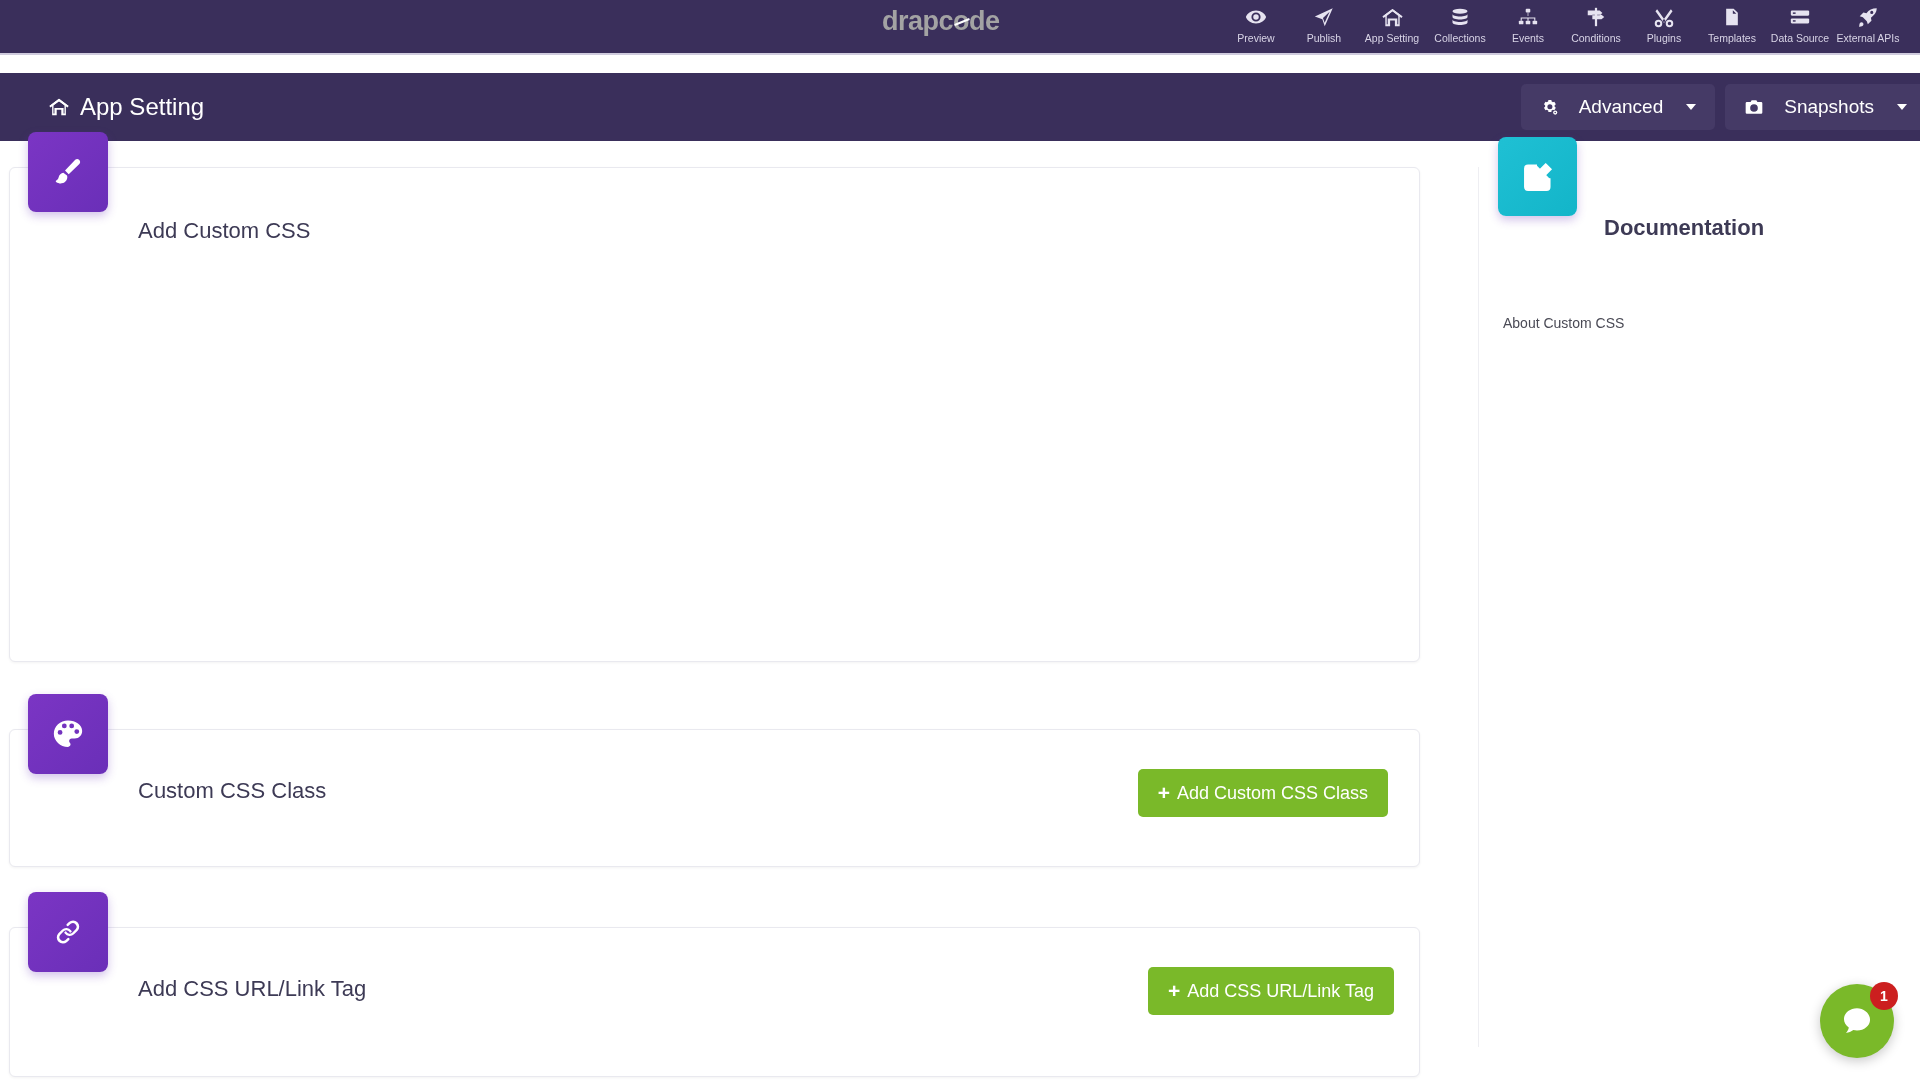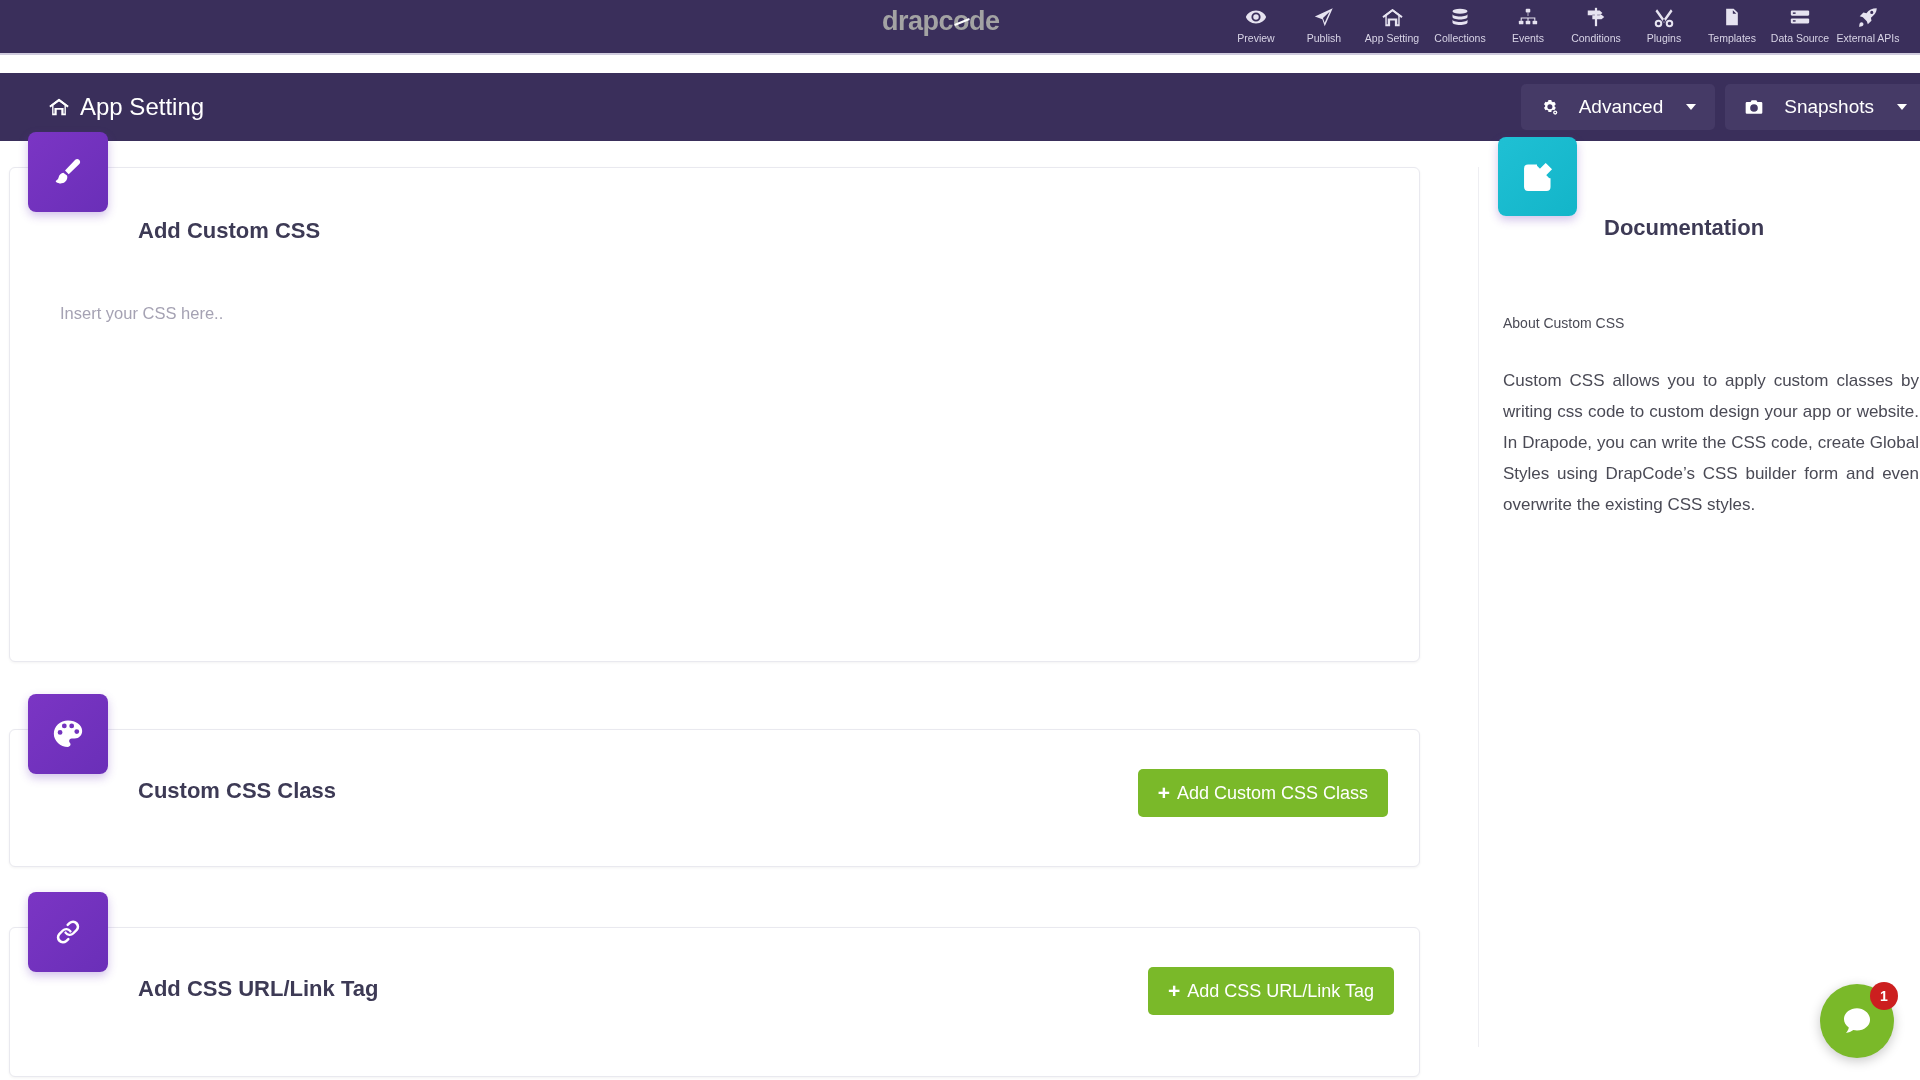--- a/index.html
+++ b/index.html
@@ -169,21 +169,21 @@
     align-items: center;
     justify-content: center;
     box-shadow: 0 4px 10px rgba(106,56,186,0.30);
   }
   .badge-icon.purple { background: linear-gradient(135deg,#7b35c4 0%, #6a2fb8 100%); }
   .badge-icon.cyan   { background: linear-gradient(135deg,#1fc0d4 0%, #13b5c9 100%); }
   .badge-icon svg { fill: #ffffff; display:block; }
 
   .card-title {
     font-size: 22px;
-    font-weight: 700;
+    font-weight: 400;
     color: #3d3a55;
     font-family: "Liberation Sans", sans-serif;
   }
 
   
   .card-css { height: 495px; }
   .card-css .card-title { position:absolute; left: 128px; top: 50px; }
   .css-textarea {
     position: absolute;
     left: 50px;
@@ -504,21 +504,20 @@
   <div class="left-col">
 
     <div class="card card-css">
       <div class="badge-icon purple">
         <svg width="34" height="34" viewBox="0 0 24 24">
             <path d="M19.8 3.3c-.8-.8-2-.7-2.7.1L9.9 11l2.6 2.6 7.5-7.3c.8-.7.8-2 -.2-3zM8.7 12.6c-1.6.3-2.9 1.5-3.3 3.1-.3 1.2-.9 1.9-1.7 2.3-.4.2-.5.8-.1 1 1.2.8 2.7 1.2 4.1 1 2.1-.3 3.7-2 3.8-4.1.03-.5-.04-1-.2-1.4l-2.6-1.9z"></path>
           </svg>
       </div>
       <div class="card-title">Add Custom CSS</div>
 
-      <textarea class="css-textarea" placeholder="Insert your CSS here.." style=""></textarea>
 
       <div class="css-divider"></div>
 
       <div class="add-btn-wrap">
         <button class="green-btn">
           <span class="plus">+</span>
           <span>Add</span>
         </button>
       </div>
     </div>
@@ -554,21 +553,20 @@
 
   <div class="doc-panel">
     <div class="badge-icon cyan">
       <svg width="34" height="34" viewBox="0 0 24 24" fill="none" stroke="#ffffff" stroke-width="1.7">
           <path d="M20 12.8V19a2 2 0 01-2 2H5a2 2 0 01-2-2V6a2 2 0 012-2h6.3"></path>
           <path d="M17.4 3.3l3.3 3.3-8.6 8.6-4 .7.7-4 8.6-8.6z"></path>
         </svg>
     </div>
     <div class="doc-title">Documentation</div>
     <div class="doc-sub">About Custom CSS</div>
-    <div class="doc-body">Custom CSS allows you to apply custom classes by writing css code to custom design your app or website. In Drapode, you can write the CSS code, create Global Styles using DrapCode’s CSS builder form and even overwrite the existing CSS styles.</div>
   </div>
 
   <div class="chat-widget">
     <span>
       <svg width="34" height="34" viewBox="0 0 24 24">
           <path d="M12 3C6.9 3 2.8 6.4 2.8 10.6c0 2.4 1.3 4.6 3.4 6-.2 1.3-.9 2.7-2 3.9 1.9-.2 3.8-1 5.2-2.1.8.2 1.7.3 2.6.3 5.1 0 9.2-3.4 9.2-7.6S17.1 3 12 3z"></path>
         </svg>
     </span>
     <div class="chat-badge">1</div>
   </div>

